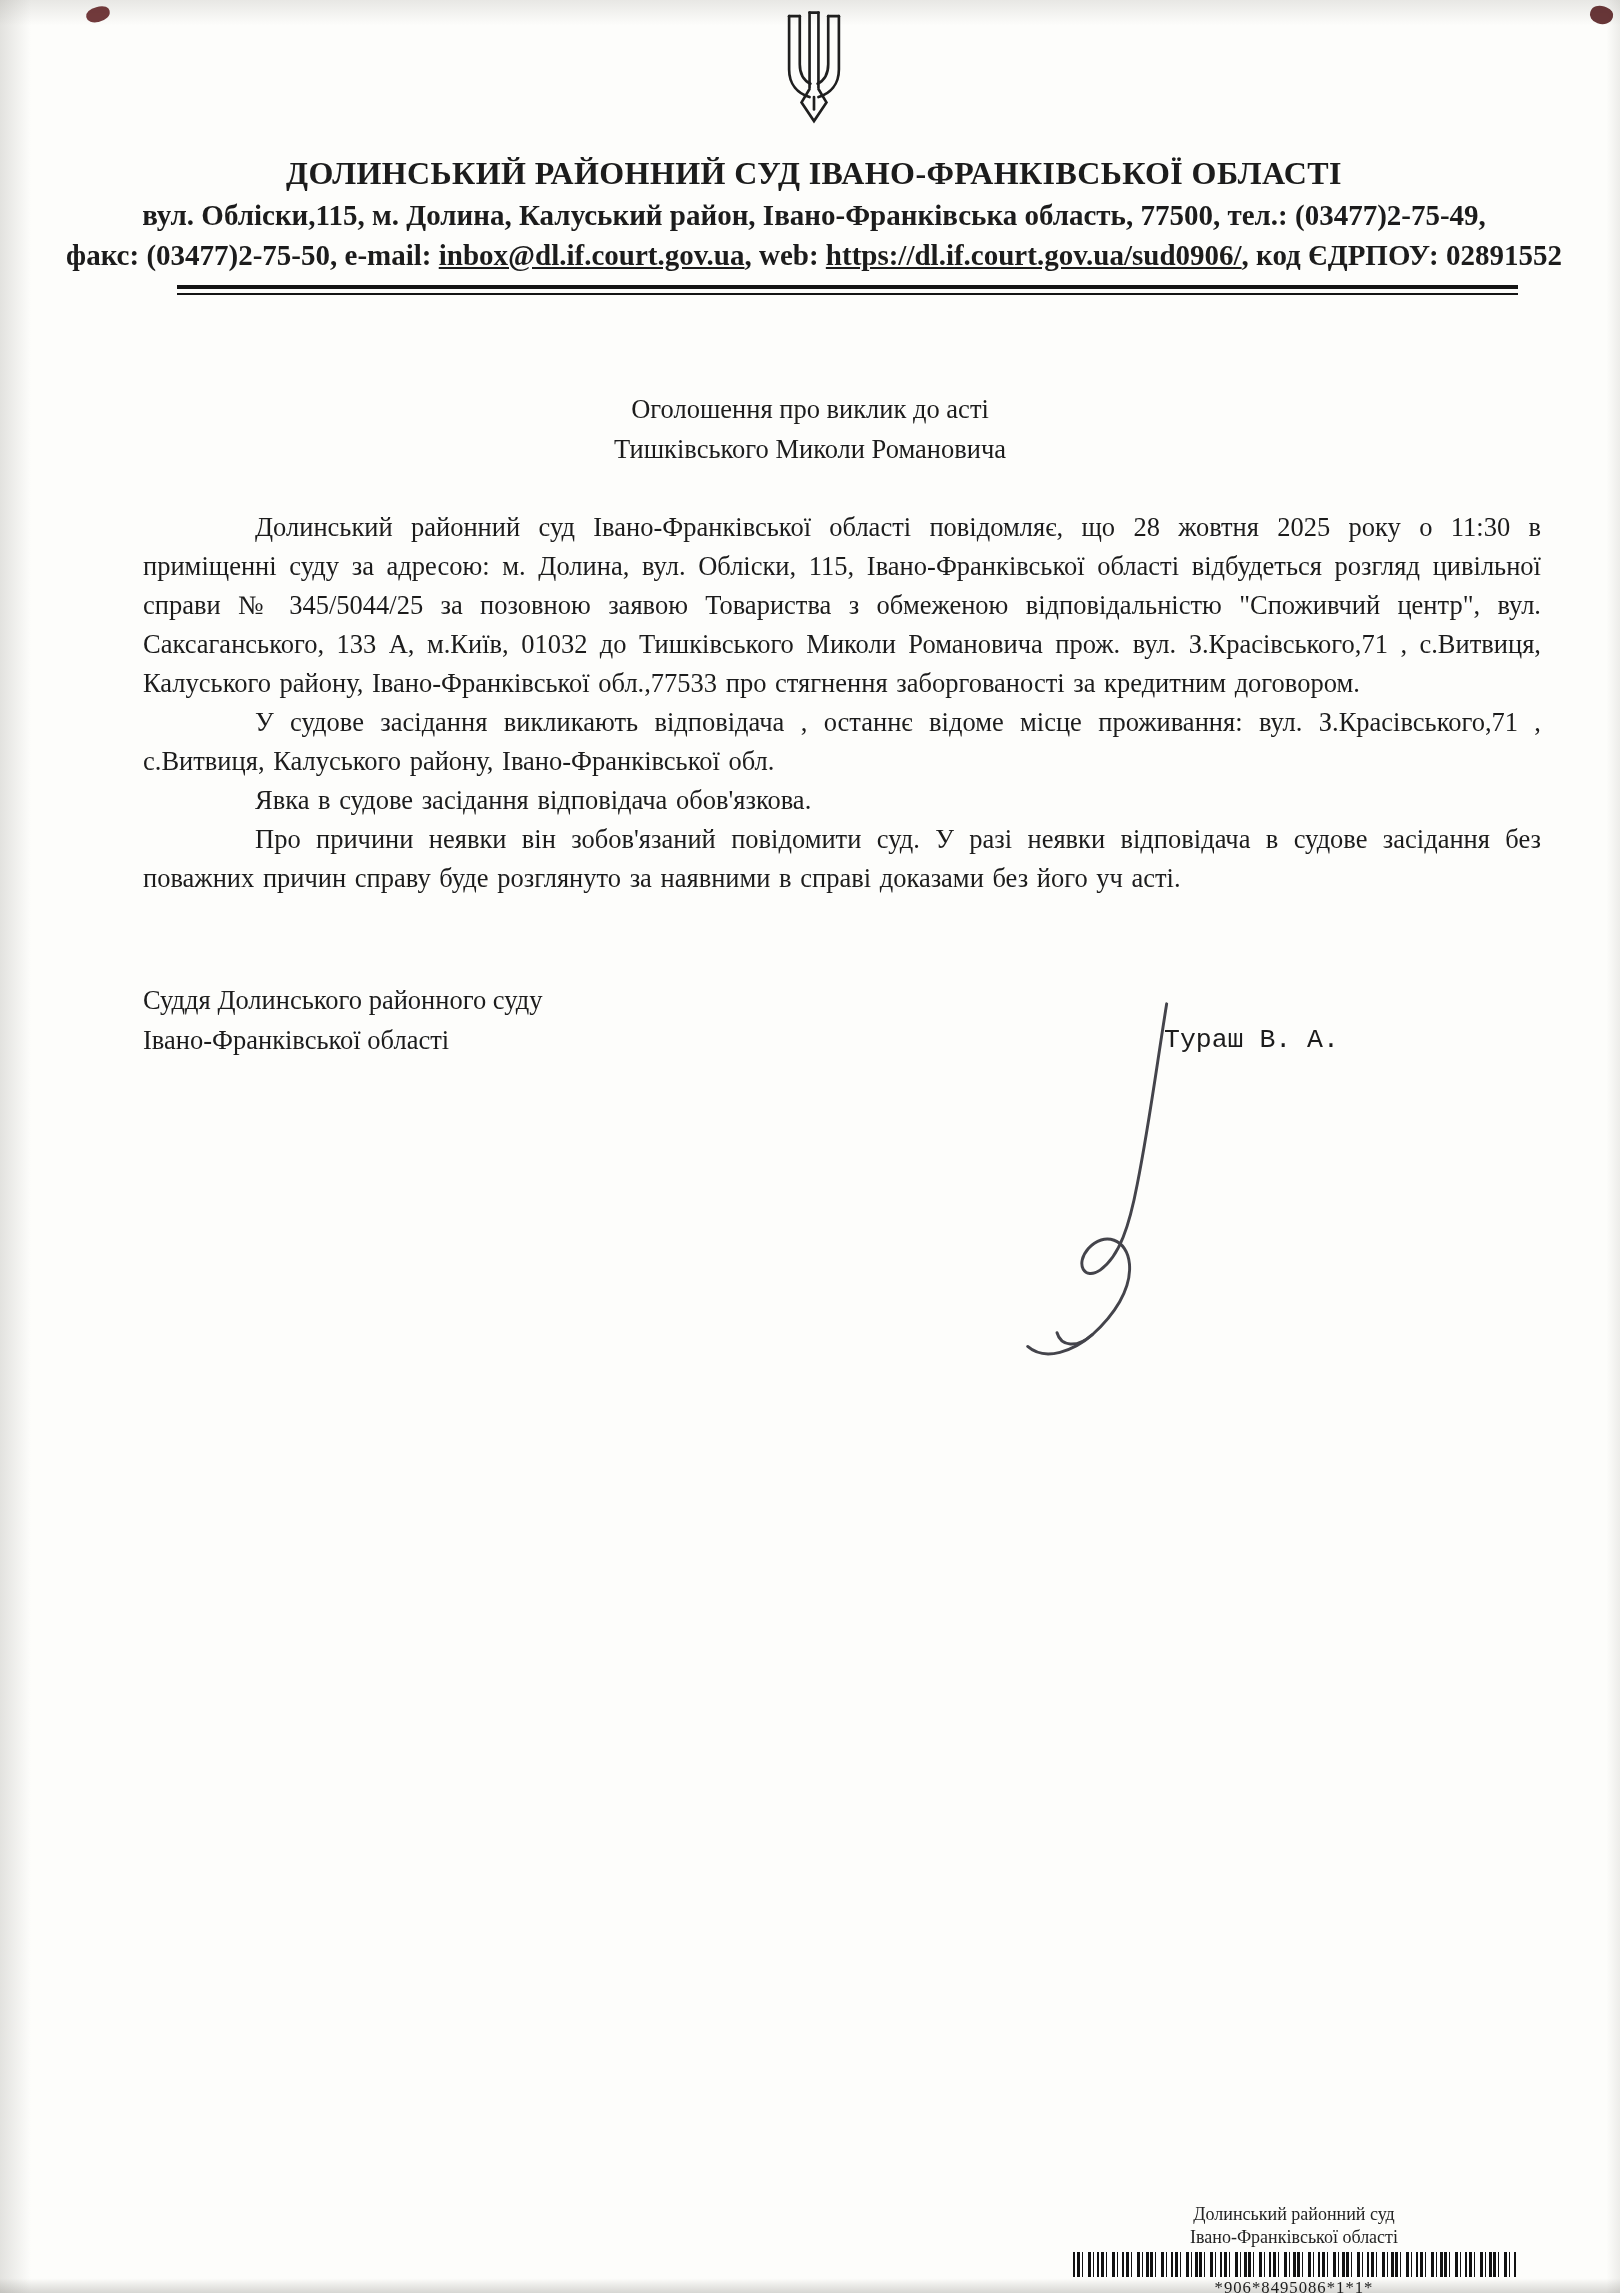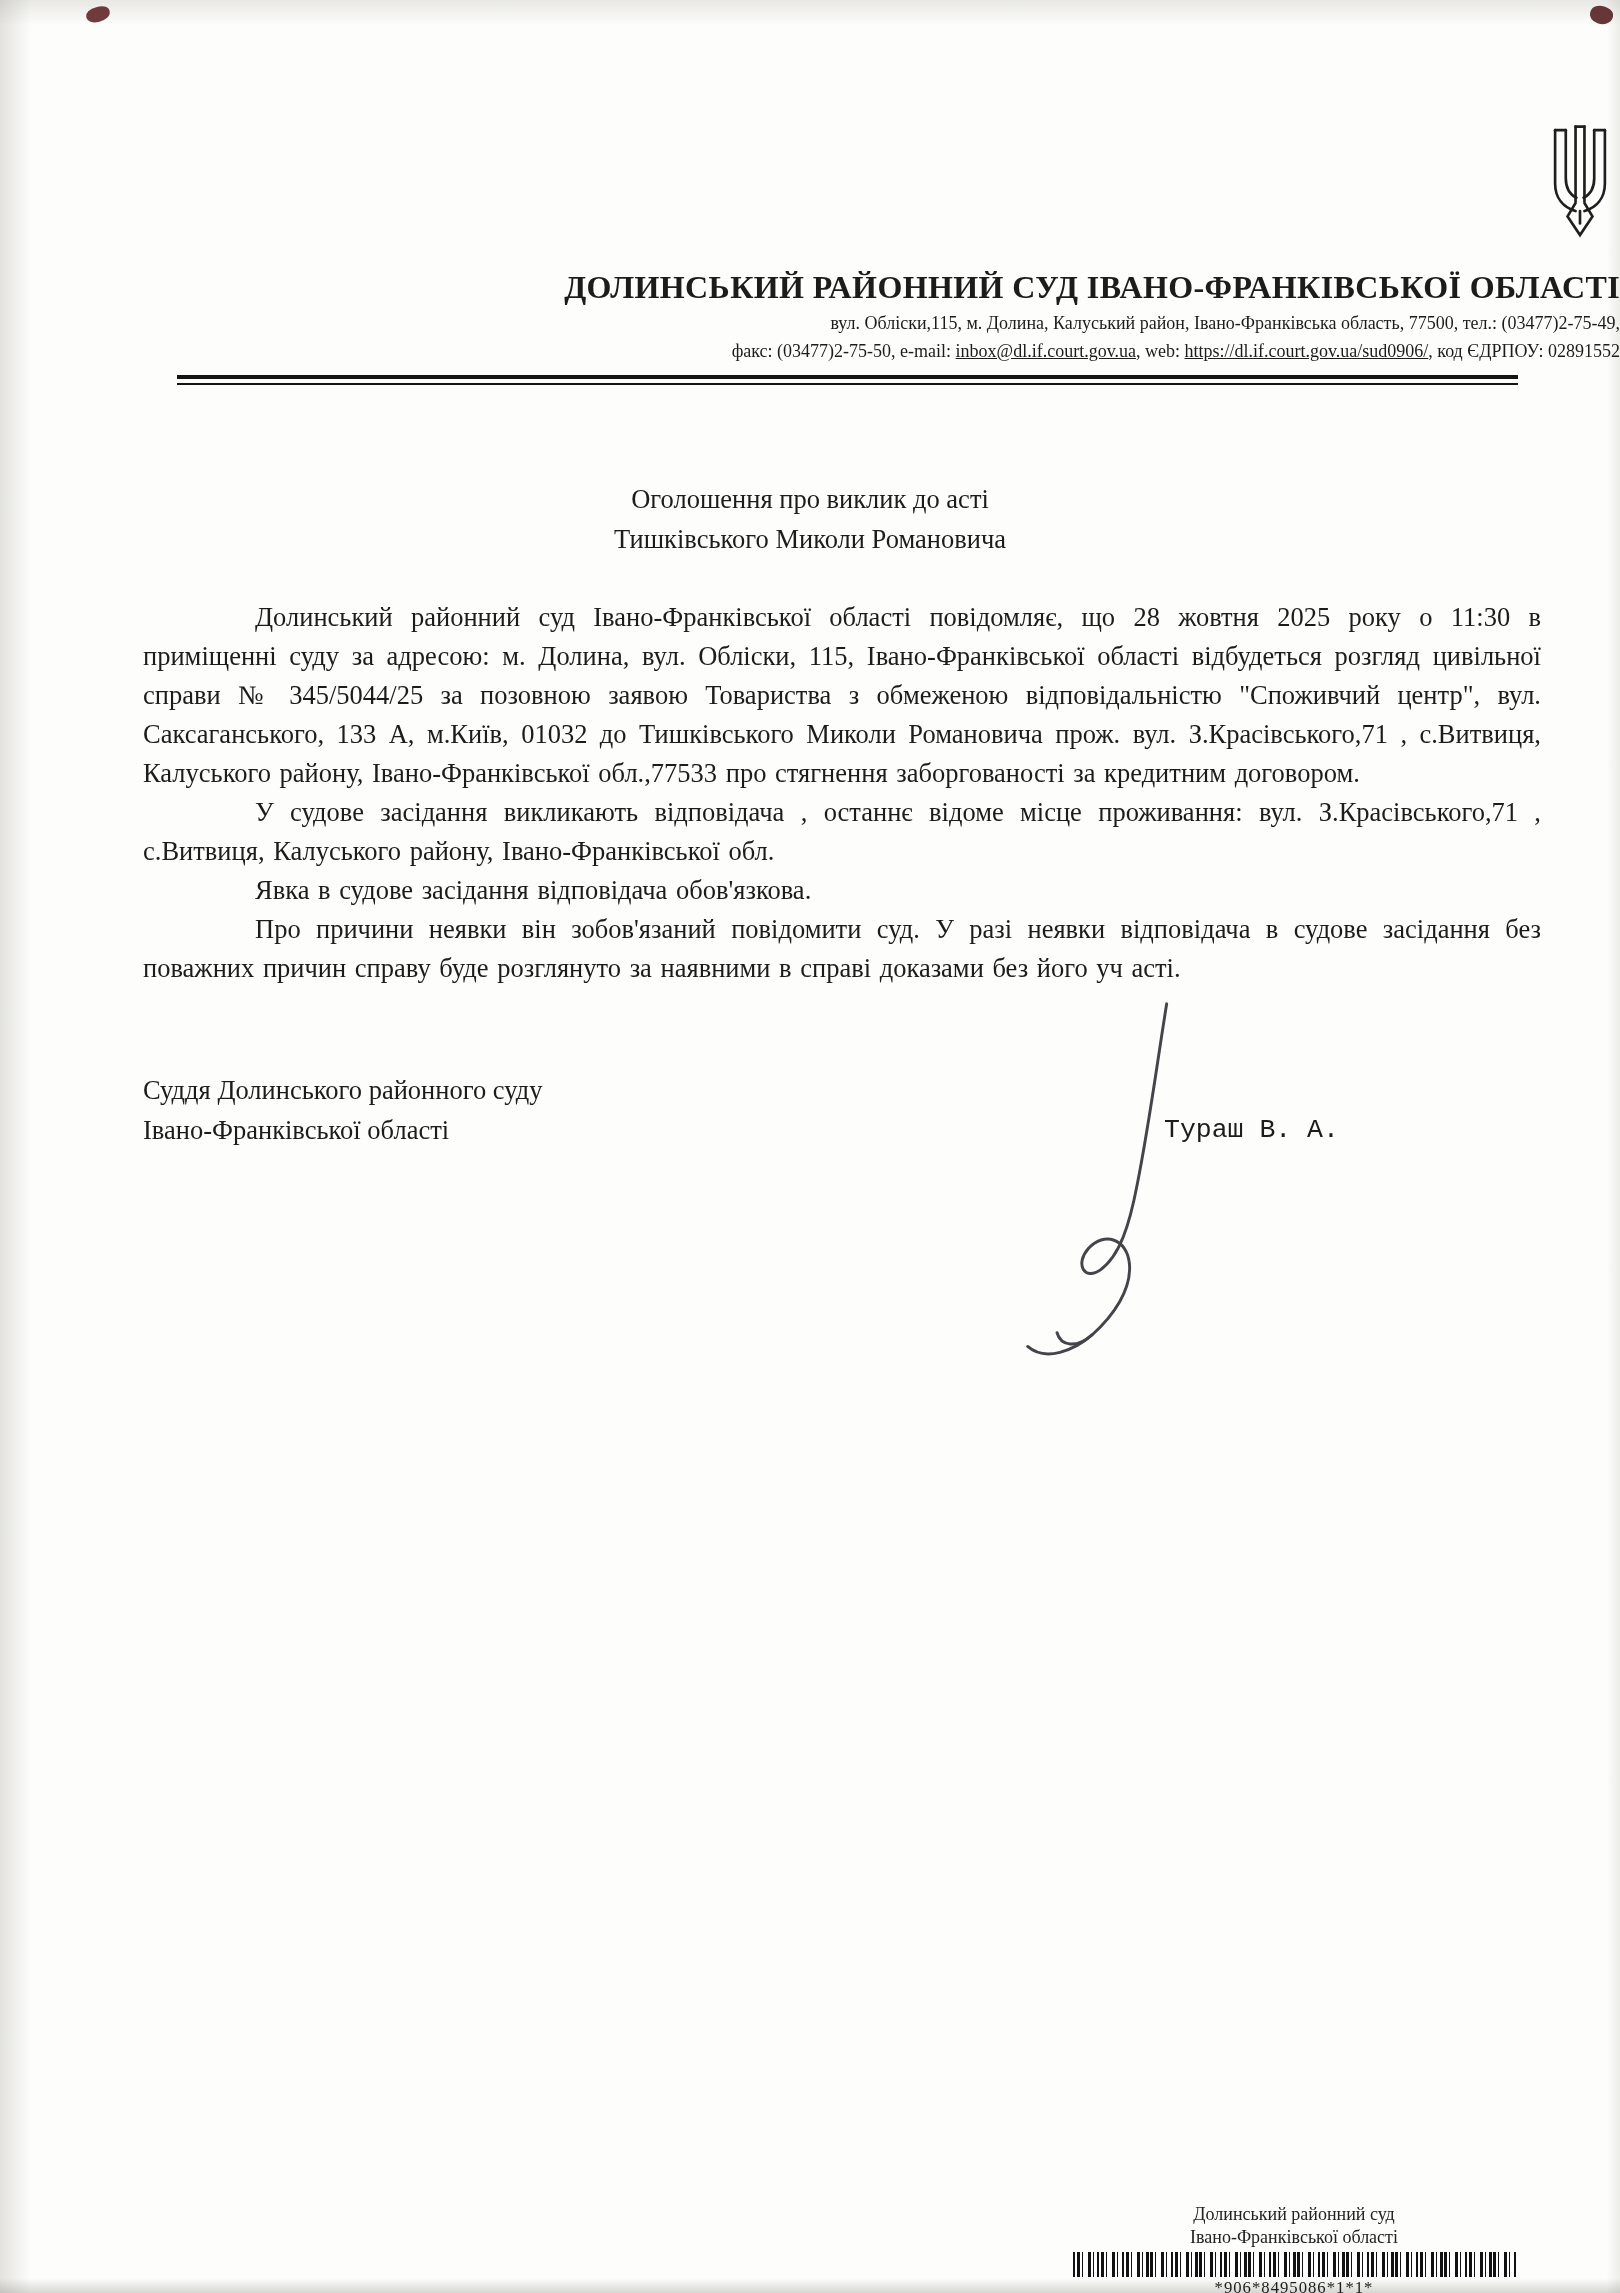--- a/index.html
+++ b/index.html
@@ -17,28 +17,28 @@
       linear-gradient(180deg, rgba(120,118,110,.16), rgba(255,255,255,0) 25.5px),
       linear-gradient(90deg, rgba(120,118,110,.20), rgba(255,255,255,0) 31px),
       linear-gradient(270deg, rgba(120,118,110,.12), rgba(255,255,255,0) 13.7px),
       linear-gradient(0deg, rgba(105,103,96,.28), rgba(255,255,255,0) 15.7px),
       #fdfdfb;
   }
   .artifact { position:absolute; border-radius:50% 40% 55% 45%; opacity:.85; }
   .artifact-left  { left:86px;  top:6.9px;  width:23.5px; height:14.7px; background:#59191b; transform:rotate(-12deg); }
   .artifact-right { left:1590px; top:5.9px; width:22.5px; height:17.6px; background:#4d1416; transform:rotate(20deg); }
 
-  .header { padding-top:114px; text-align:right;margin-left:8px; }
+  .header { text-align:center;margin-left:8px; }
   .emblem { display:inline-block; width:80px; height:139px; }
   .court-name {
     margin-top:11.8px;
     font-size:32px; font-weight:bold; letter-spacing:0.4px;
     white-space:nowrap;
   }
-  .addr { margin-top:6.9px; font-size:18px; }
+  .addr { margin-top:6.9px; font-size:29px;font-weight:bold; }
   .addr a, .addr .u { text-decoration:underline; color:#1c1c1c; }
   .double-rule {
     width:1341px; margin:13.7px auto 0 169px;
     height:9.8px;
     border-top:4.9px solid #141414;
     border-bottom:2.5px solid #141414;
   }
 
   .announce-title { margin-top:94px; text-align:center; font-size:26.5px; line-height:40px; }
 

